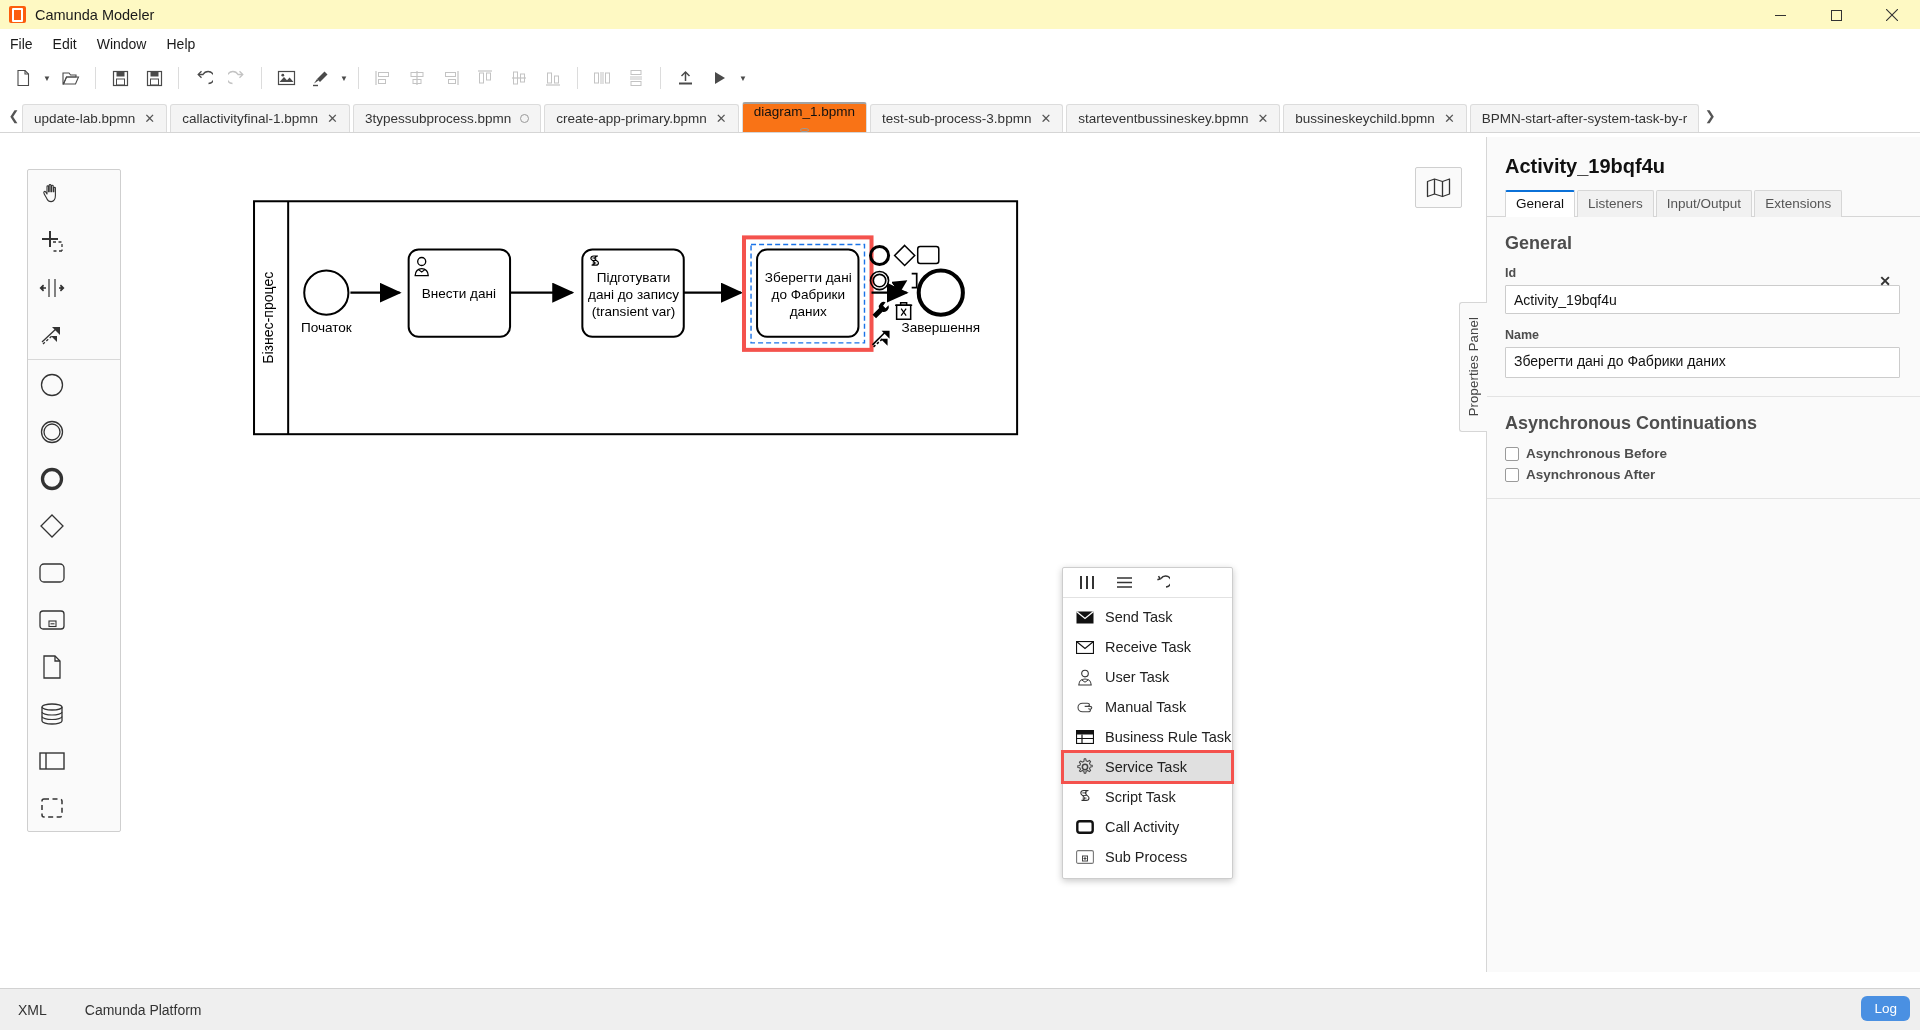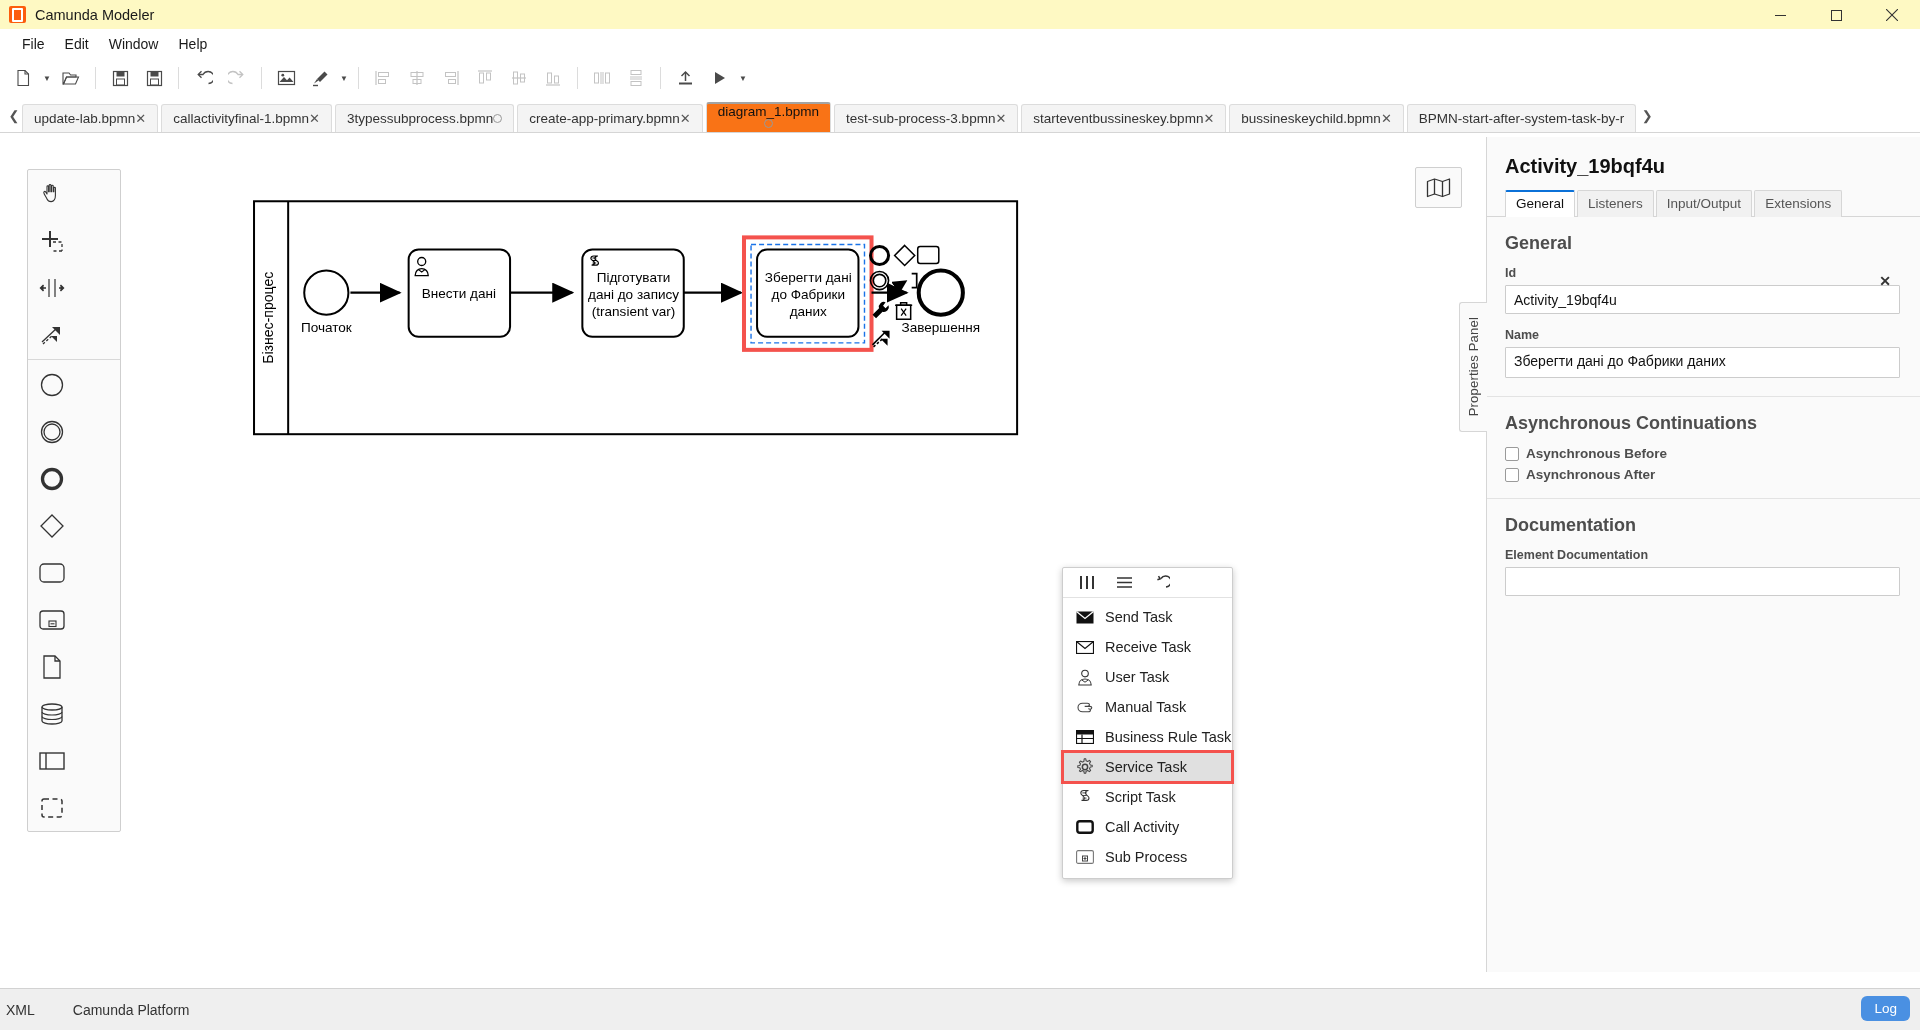--- a/index.html
+++ b/index.html
@@ -26,21 +26,21 @@
   }
   .app-title { font-size: 14.5px; color: #1a1a1a; }
   .win-controls { position: absolute; right: 0; top: 0; display: flex; height: 30px; }
   .win-btn {
     width: 56px; height: 30px; display: flex; align-items: center; justify-content: center;
     font-size: 13px; color: #333;
   }
   .win-btn svg { display: block; }
 
   
-  .menubar { height: 27px; display: flex; align-items: center; padding-left: 12px; background: #fff; }
+  .menubar { height: 27px; display: flex; align-items: center; padding-left: 0; background: #fff; }
   .menu-item {
     font-size: 14px; color: #1a1a1a; padding: 3px 10px; border-radius: 2px; cursor: default;
   }
 
   
   .toolbar {
     height: 42px; display: flex; align-items: center; padding-left: 6px;
     background: #fff; gap: 0px;
   }
   .tb-btn {
@@ -58,21 +58,21 @@
   .tabbar {
     height: 34px; background: #fff; display: flex; align-items: flex-end;
     border-bottom: 1px solid #d5d5d5; position: relative; padding-left: 6px;
     overflow: hidden;
   }
   .tab-scroll {
     width: 16px; height: 34px; display: flex; align-items: center; justify-content: center;
     font-size: 13px; color: #555; flex: 0 0 auto;
   }
   .tab {
-    height: 28px; display: flex; align-items: center; 
+    height: 28px; display: flex; align-items: center; gap: 9px;
     padding: 0 11px; margin-right: 3px; font-size: 13.5px; color: #333;
     background: #f4f4f4; border: 1px solid #dcdcdc; border-bottom: none;
     border-radius: 3px 3px 0 0; white-space: nowrap; flex: 0 0 auto;
   }
   .tab.active {
     background: #f97316; border-top: 2px solid #a3a3a3; color: #111;
     height: 30px; position: relative; z-index: 2; flex-direction: column;
   }
   .tab-close { font-size: 13px; color: #555; line-height: 1; }
   .tab-dot {
@@ -180,21 +180,21 @@
   .chk {
     width: 14px; height: 14px; border: 1px solid #9a9a9a; background: #fff; border-radius: 2px;
     flex: 0 0 14px;
   }
   .chk-label { font-size: 13.5px; font-weight: bold; color: #4d4d4d; }
 
   
   .statusbar {
     position: absolute; bottom: 0; left: 0; right: 0; height: 42px;
     background: #efefef; border-top: 1px solid #d2d2d2;
-    display: flex; align-items: center; gap: 26px;
+    display: flex; align-items: center; padding-left: 12px; gap: 26px;
   }
   .sb-item { font-size: 14px; color: #333; padding: 4px 6px; }
   .log-btn {
     position: absolute; right: 10px; top: 7px; background: #4a90e2; color: #fff;
     font-size: 13.5px; padding: 5px 13px; border-radius: 6px;
   }
   .spacer-row { position: absolute; bottom: 42px; left:0; right:0; height: 16px; background:#fff; }
 </style>
 </head>
 <body>
@@ -738,27 +738,20 @@
         <div class="chk-row">
           <span class="chk"></span>
           <span class="chk-label">Asynchronous Before</span>
         </div>
         <div class="chk-row">
           <span class="chk"></span>
           <span class="chk-label">Asynchronous After</span>
         </div>
       </div>
 
-      <div class="sect" style="border-bottom:none;">
-        <div class="sect-title">Documentation</div>
-        <div class="field-wrap">
-          <div class="field-label">Element Documentation</div>
-          <textarea class="txt-area" style=""></textarea>
-        </div>
-      </div>
 
     </div>
   </div>
 </div>
 
 <div class="spacer-row"></div>
 
 <div class="statusbar">
   <div class="sb-item">XML</div>
   <div class="sb-item">Camunda Platform</div>

